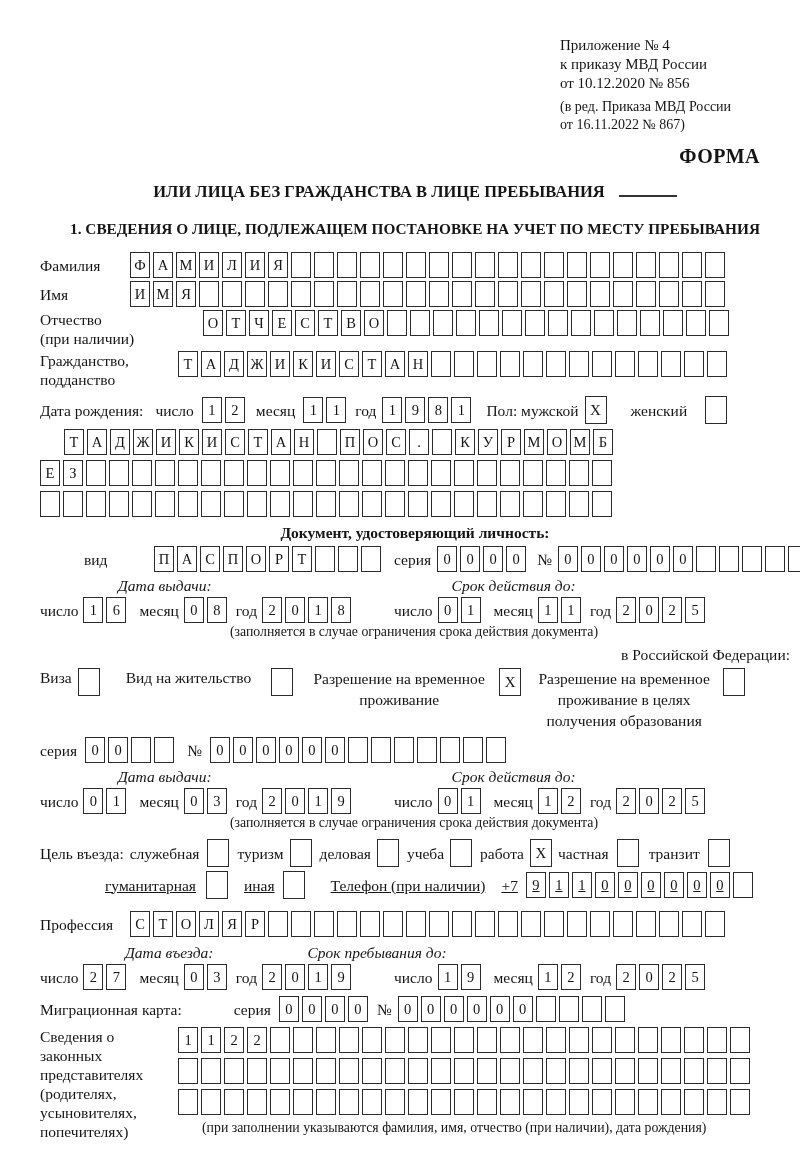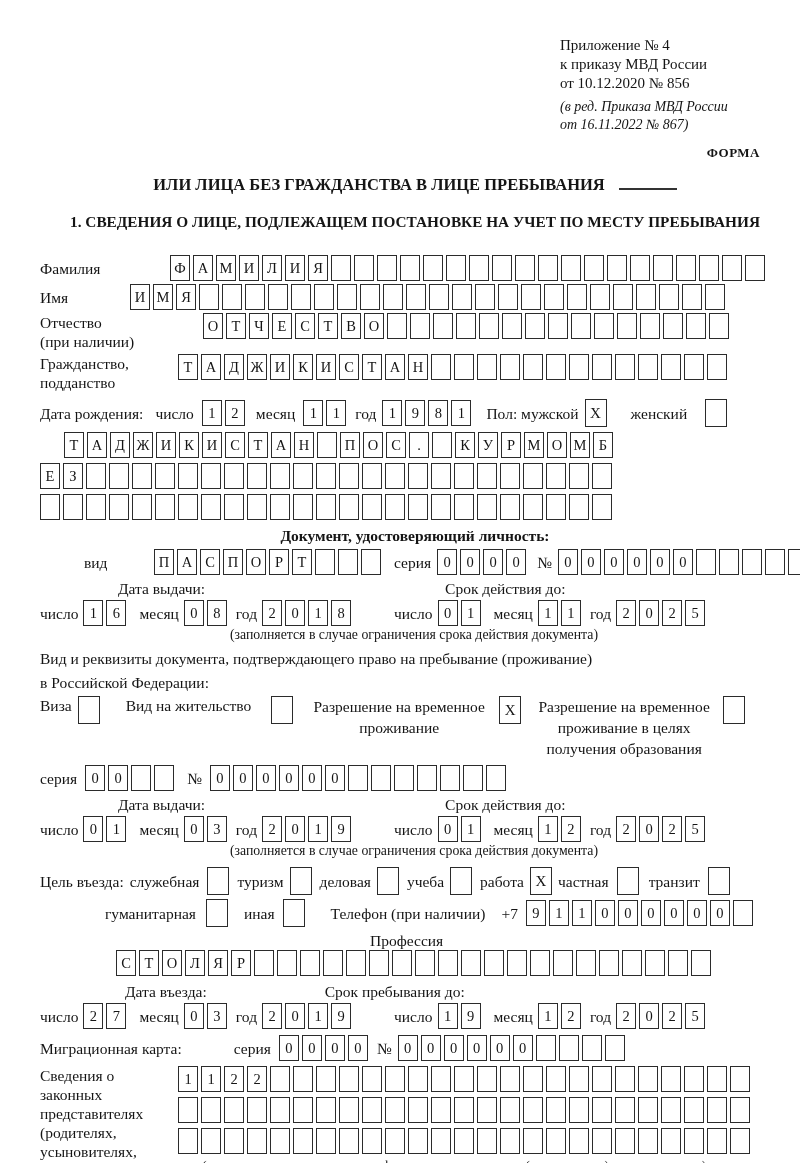--- a/index.html
+++ b/index.html
@@ -4,23 +4,23 @@
 <style>
   html,body { margin:0; padding:0; }
   body {
     width:800px; height:1163px; background:#ffffff; color:#151515;
     font-family:"Liberation Serif", serif; overflow:hidden;
   }
   .page { padding:36px 10px 0 40px; width:750px; }
 
   
   .hdr { margin-left:520px; font-size:15px; line-height:19px; }
-  .hdr .amend { font-size:14px; line-height:18px;font-style:italic; }
+  .hdr .amend { font-size:14px; line-height:18px; }
   .hdr .amend.first { margin-top:5px; }
-  .forma { text-align:right; padding-right:30px; font-weight:bold; font-size:13px; margin-top:11px; letter-spacing:.5px; }
+  .forma { text-align:right; padding-right:30px; font-weight:bold; font-size:20px; margin-top:11px; letter-spacing:.5px; }
 
   .title { text-align:center; font-weight:bold; font-size:16.5px; line-height:23px; margin-top:12px; }
   .uline { display:inline-block; width:58px; border-bottom:2.2px solid #333; margin-left:14px; }
   .sec { text-align:center; font-weight:bold; font-size:15.3px; margin-top:17px; }
 
   .row { display:flex; align-items:center; margin-top:3px; }
   .row.top { align-items:flex-start; }
   .lbl { font-size:15.5px; line-height:19px; flex:none; }
   .lbl2 { font-size:15.5px; line-height:19px; }
 
@@ -35,21 +35,21 @@
     align-items:center; justify-content:center; font-size:15px; background:#fff;
   }
 
   .w90 { width:90px; } .w138 { width:138px; } .w163 { width:163px; } .w70 { width:70px;margin-left:44px; }
   .ml6{margin-left:6px}.ml8{margin-left:8px}.ml10{margin-left:10px}.ml12{margin-left:12px}
   .ml14{margin-left:14px}.ml16{margin-left:16px}.ml18{margin-left:18px}.ml20{margin-left:20px}
   .ml24{margin-left:24px}.ml26{margin-left:26px}.ml40{margin-left:40px}
 
   .dg { display:flex; align-items:center; }
   .dg .lbl { margin-right:5px; }
-  .headrow { display:flex; font-size:15.5px; margin-top:5px; }
+  .headrow { display:flex; font-size:15.5px; margin-top:5px;font-style:italic; }
   .note { text-align:center; font-size:13.8px; margin-top:1px; padding-right:2px; }
 
   .opt-lines { text-align:center; font-size:15.5px; line-height:21px; }
   .stack > .cells { margin-bottom:5px; }
   .rep-note { font-size:13.8px; margin-top:4px; margin-left:24px; }
 </style>
 </head>
 <body>
 
 <div class="page">
@@ -64,21 +64,21 @@
   <div class="forma">ФОРМА</div>
 
   <div class="title">
     <div>
       <span>ИЛИ ЛИЦА БЕЗ ГРАЖДАНСТВА В ЛИЦЕ ПРЕБЫВАНИЯ</span><span class="uline"></span>
     </div>
   </div>
 
   <div class="sec">1. СВЕДЕНИЯ О ЛИЦЕ, ПОДЛЕЖАЩЕМ ПОСТАНОВКЕ НА УЧЕТ ПО МЕСТУ ПРЕБЫВАНИЯ</div>
 
-  <div class="row" style="margin-top:24px;gap:40px;">
+  <div class="row" style="margin-top:14px;">
     <span class="lbl w90">Фамилия</span>
     <span class="cells">
         <span class="cell">Ф</span>
         <span class="cell">А</span>
         <span class="cell">М</span>
         <span class="cell">И</span>
         <span class="cell">Л</span>
         <span class="cell">И</span>
         <span class="cell">Я</span>
         <span class="cell"></span>
@@ -388,22 +388,21 @@
       <span class="cells">
           <span class="cell">2</span>
           <span class="cell">0</span>
           <span class="cell">2</span>
           <span class="cell">5</span>
         </span>
     </span>
   </div>
   <div class="note">(заполняется в случае ограничения срока действия документа)</div>
 
-  <div class="lbl2" style="margin-top:6px;">Вид и реквизиты документа, подтверждающего право на пребывание (проживание)</div>
-  <div class="lbl2" style="margin-top:5px;">в Российской Федерации:</div>
+  <div class="lbl2" style="margin-top:5px;text-align:right;">в Российской Федерации:</div>
 
   <div class="row top" style="margin-top:4px;">
     <span class="lbl">Виза</span>
     <span class="cb ml6"></span>
     <span class="lbl ml26">Вид на жительство</span>
     <span class="cb ml20"></span>
     <span class="opt-lines ml16" style="width:180px;">
       <span>Разрешение на временное</span><br>
       <span>проживание</span>
     </span>
@@ -499,42 +498,42 @@
     <span class="lbl ml8">учеба</span>
     <span class="cb ml6"></span>
     <span class="lbl ml8">работа</span>
     <span class="cb ml6">X</span>
     <span class="lbl ml6">частная</span>
     <span class="cb ml8"></span>
     <span class="lbl ml10">транзит</span>
     <span class="cb ml8"></span>
   </div>
 
-  <div class="row" style="margin-top:4px;">
+  <div class="row" style="margin-top:4px;text-decoration:underline;">
     <span class="lbl" style="margin-left:65px;">гуманитарная</span>
     <span class="cb ml10"></span>
     <span class="lbl ml16">иная</span>
     <span class="cb ml8"></span>
     <span class="lbl ml26">Телефон (при наличии)</span>
     <span class="lbl ml16">+7</span>
     <span class="cells ml8">
         <span class="cell">9</span>
         <span class="cell">1</span>
         <span class="cell">1</span>
         <span class="cell">0</span>
         <span class="cell">0</span>
         <span class="cell">0</span>
         <span class="cell">0</span>
         <span class="cell">0</span>
         <span class="cell">0</span>
         <span class="cell"></span>
       </span>
   </div>
 
-  <div class="row" style="margin-top:4px;flex-direction:column;">
+  <div class="row" style="margin-top:12px;">
     <span class="lbl w90">Профессия</span>
     <span class="cells">
         <span class="cell">С</span>
         <span class="cell">Т</span>
         <span class="cell">О</span>
         <span class="cell">Л</span>
         <span class="cell">Я</span>
         <span class="cell">Р</span>
         <span class="cell"></span>
         <span class="cell"></span>
@@ -554,21 +553,21 @@
         <span class="cell"></span>
         <span class="cell"></span>
         <span class="cell"></span>
         <span class="cell"></span>
         <span class="cell"></span>
       </span>
   </div>
 
   <div class="headrow" style="margin-top:7px;">
     <span style="margin-left:85px;">Дата въезда:</span>
-    <span style="margin-left:118px;">Срок пребывания до:</span>
+    <span style="margin-left:94px;">Срок пребывания до:</span>
   </div>
   <div class="row" style="margin-top:2px;">
     <span class="dg">
       <span class="lbl">число</span>
       <span class="cells">
           <span class="cell">2</span>
           <span class="cell">7</span>
         </span>
       <span class="lbl ml10">месяц</span>
       <span class="cells">

